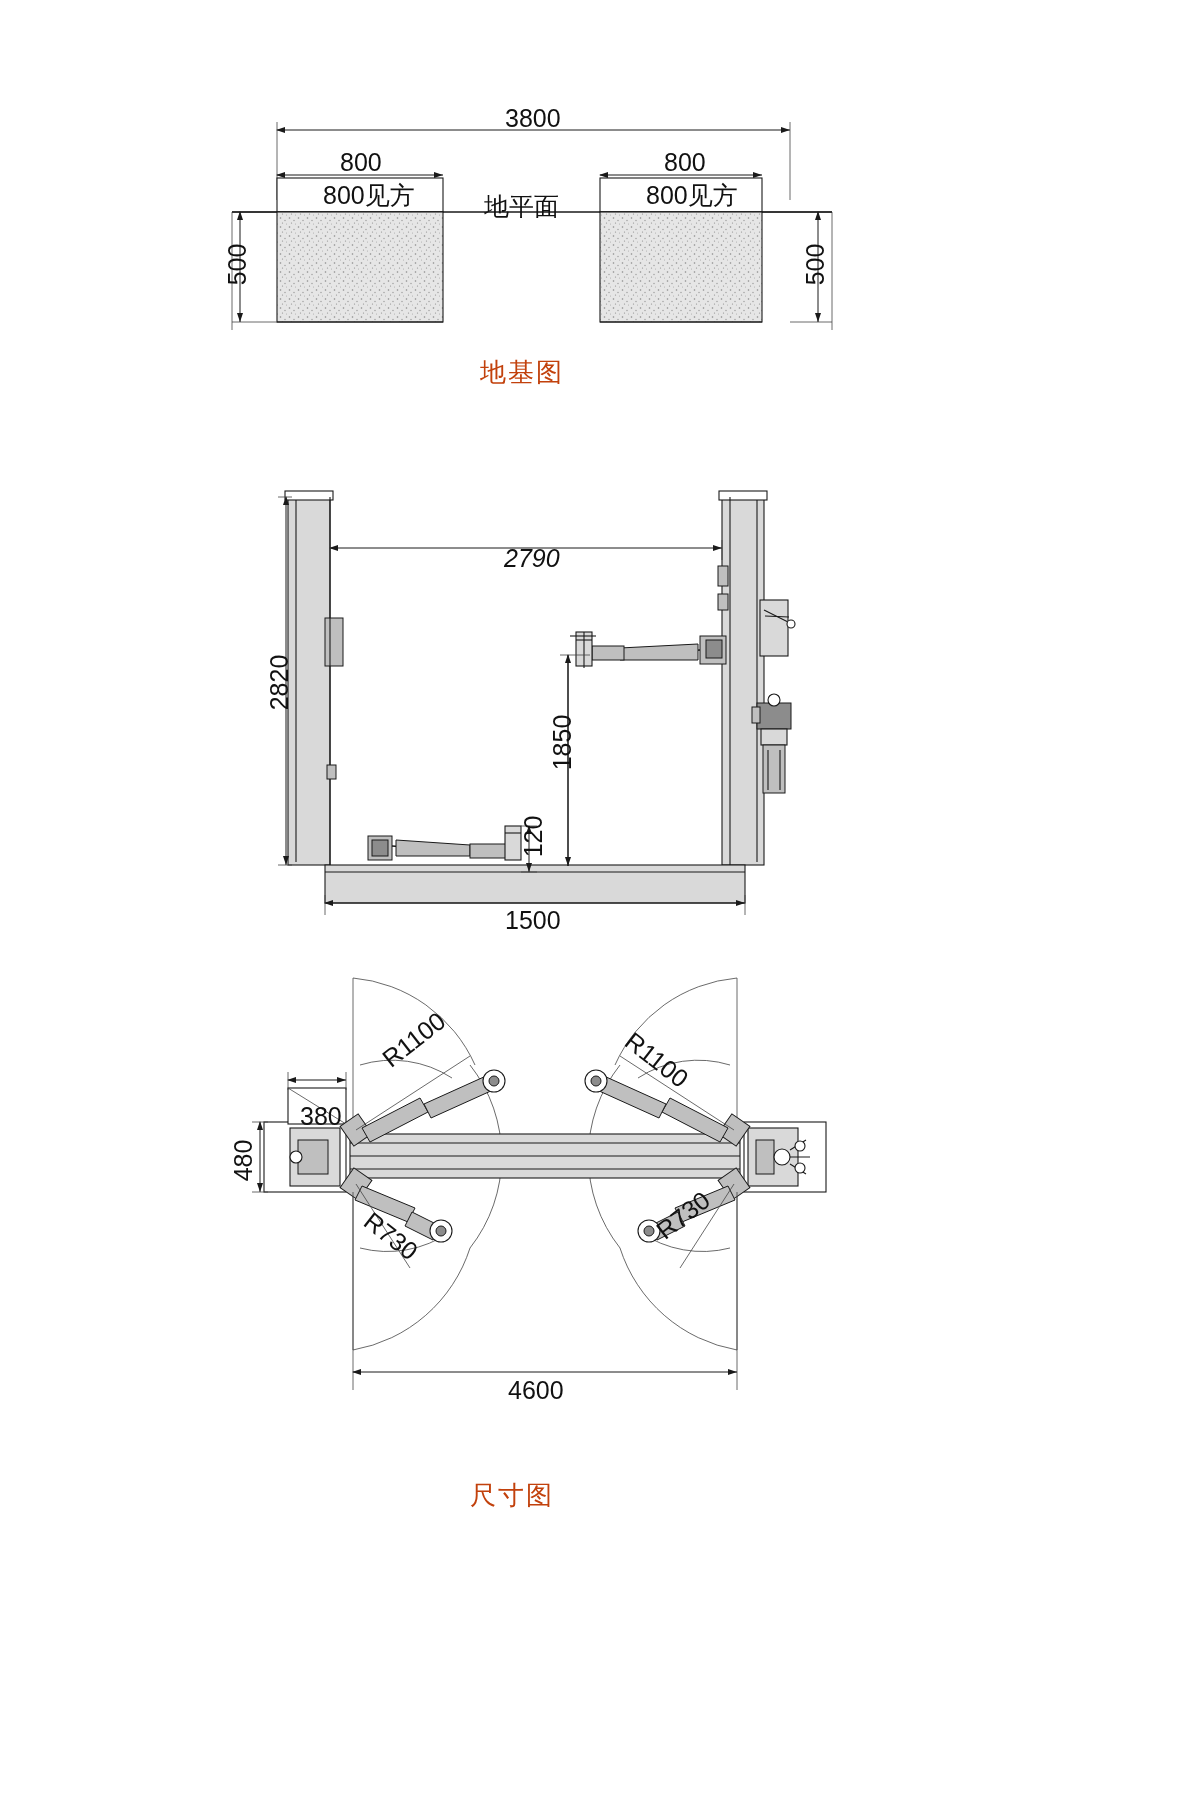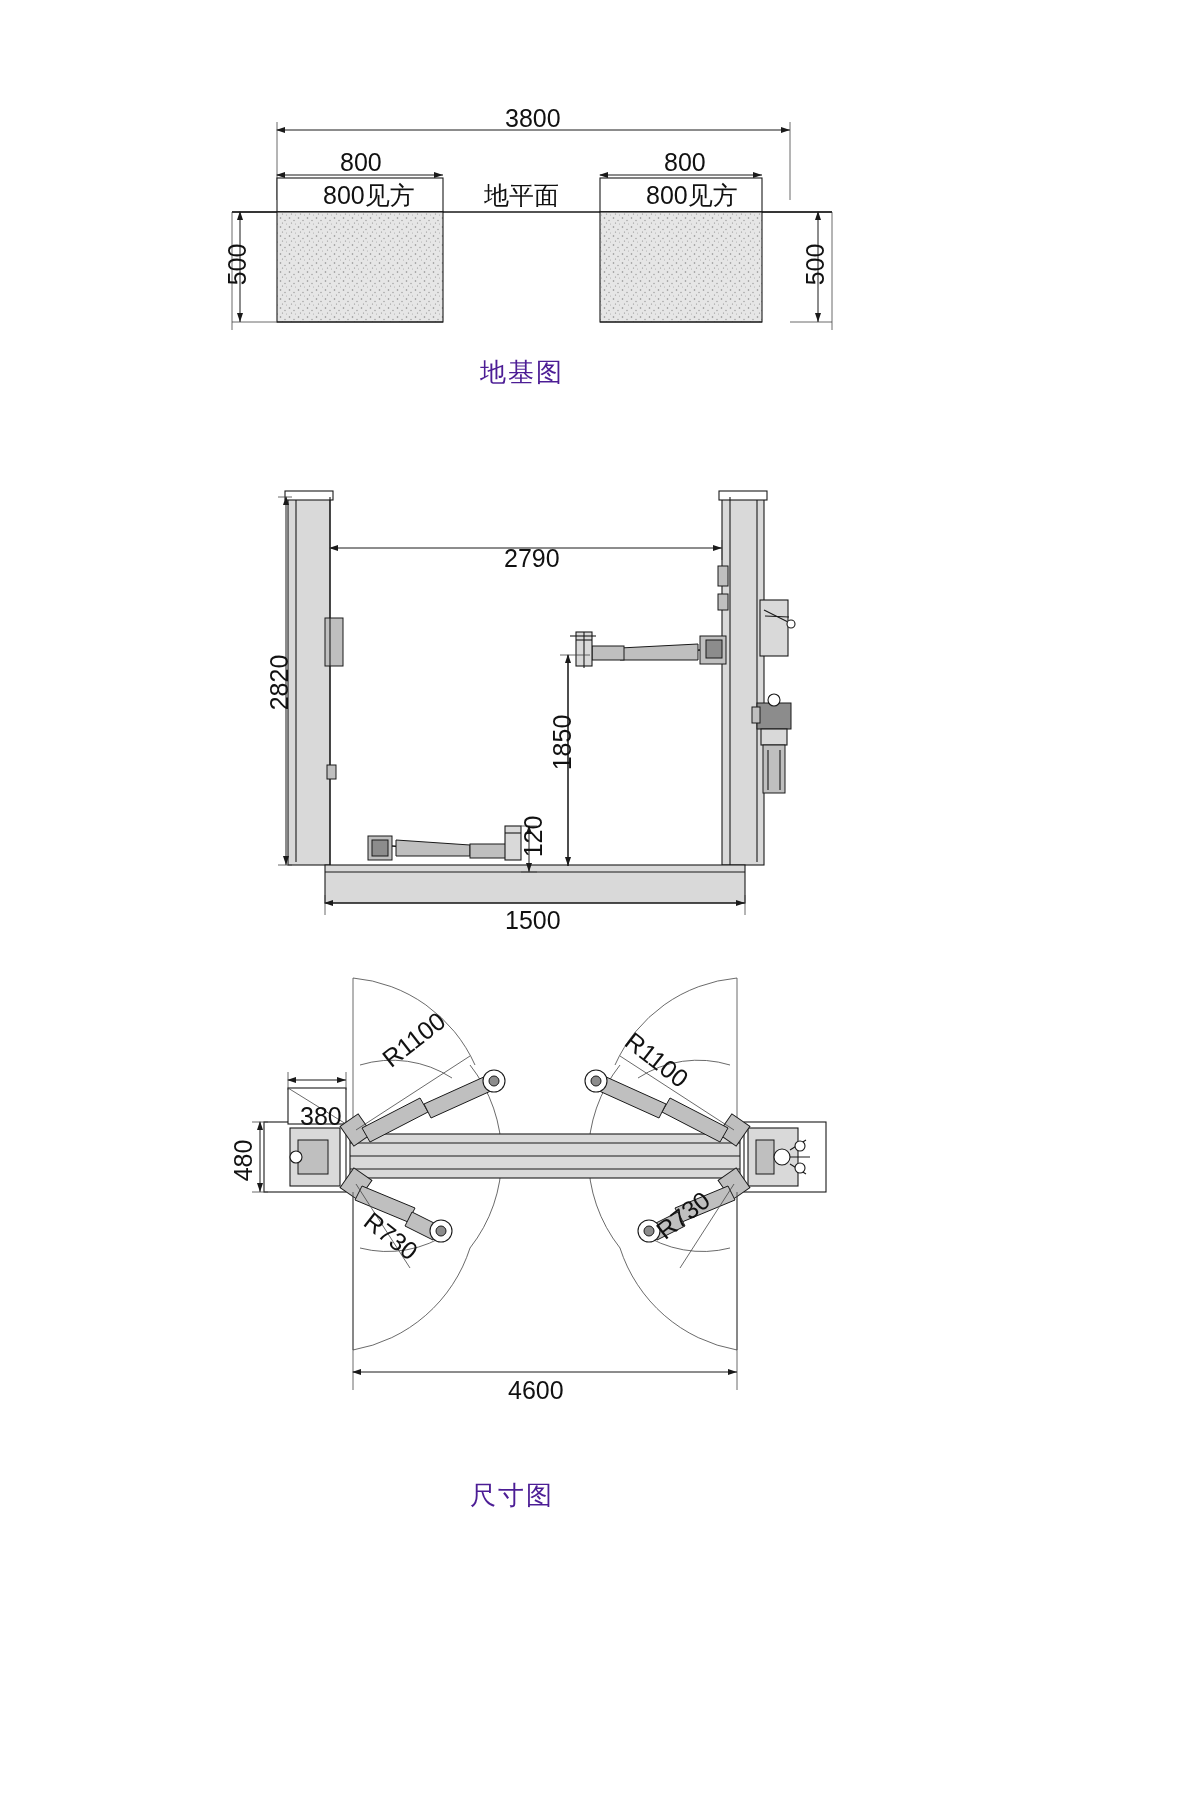--- a/index.html
+++ b/index.html
@@ -32,21 +32,21 @@
     font-size: 25px;
   }
   .lbl.vert {
     transform-origin: 50% 50%;
     transform: rotate(-90deg);
   }
   .caption {
     position: absolute;
     font-size: 26px;
     letter-spacing: 2px;
-    color: #4c1d95;
+    color: #c2410c;
     white-space: nowrap;
   }
   svg { display: block; }
   .ln  { stroke: #1a1a1a; stroke-width: 1.1; fill: none; }
   .ln2 { stroke: #1a1a1a; stroke-width: 1.7; fill: none; }
   .thin{ stroke: #444; stroke-width: 0.8; fill: none; }
   .dim { stroke: #1a1a1a; stroke-width: 1; fill: none; }
   .fillgrey { fill: #d9d9d9; stroke: #1a1a1a; stroke-width: 1.1; }
   .fillmid  { fill: #bfbfbf; stroke: #1a1a1a; stroke-width: 1; }
   .filldark { fill: #8c8c8c; stroke: #1a1a1a; stroke-width: 1; }
@@ -270,26 +270,26 @@
       <line class="thin" x1="737" y1="1192" x2="737" y2="1390"></line>
       <line class="dim" x1="353" y1="1372" x2="737" y2="1372" marker-start="url(#arS)" marker-end="url(#ar)"></line>
     </g>
   </svg>
 
   <div class="lbl big" style="left:505px; top:106px;">3800</div>
   <div class="lbl big" style="left:340px; top:150px;">800</div>
   <div class="lbl big" style="left:664px; top:150px;">800</div>
   <div class="lbl big" style="left:323px; top:183px;">800见方</div>
   <div class="lbl big" style="left:646px; top:183px;">800见方</div>
-  <div class="lbl big" style="left:484px; top:183px;">地平面</div>
+  <div class="lbl big" style="left:484px; top:194px;">地平面</div>
   <div class="lbl big vert" style="left:217px; top:252px;">500</div>
   <div class="lbl big vert" style="left:795px; top:252px;">500</div>
   <div class="caption" style="left:480px; top:355px;">地基图</div>
 
-  <div class="lbl big" style="left:504px; top:546px;">2790</div>
+  <div class="lbl big" style="left:504px; top:546px;font-style:italic;">2790</div>
   <div class="lbl big vert" style="left:252px; top:670px;">2820</div>
   <div class="lbl big vert" style="left:535px; top:730px;">1850</div>
   <div class="lbl big vert" style="left:513px; top:824px;">120</div>
   <div class="lbl big" style="left:505px; top:908px;">1500</div>
 
   <div class="lbl big" style="left:300px; top:1068px;margin-top:36px;">380</div>
   <div class="lbl big vert" style="left:223px; top:1148px;">480</div>
   <div class="lbl big" style="left:378px; top:1052px; transform: rotate(-38deg); transform-origin: 0 0;">R1100</div>
   <div class="lbl big" style="left:636px; top:1028px; transform: rotate(38deg); transform-origin: 0 0;">R1100</div>
   <div class="lbl big" style="left:375px; top:1208px; transform: rotate(38deg); transform-origin: 0 0;">R730</div>

